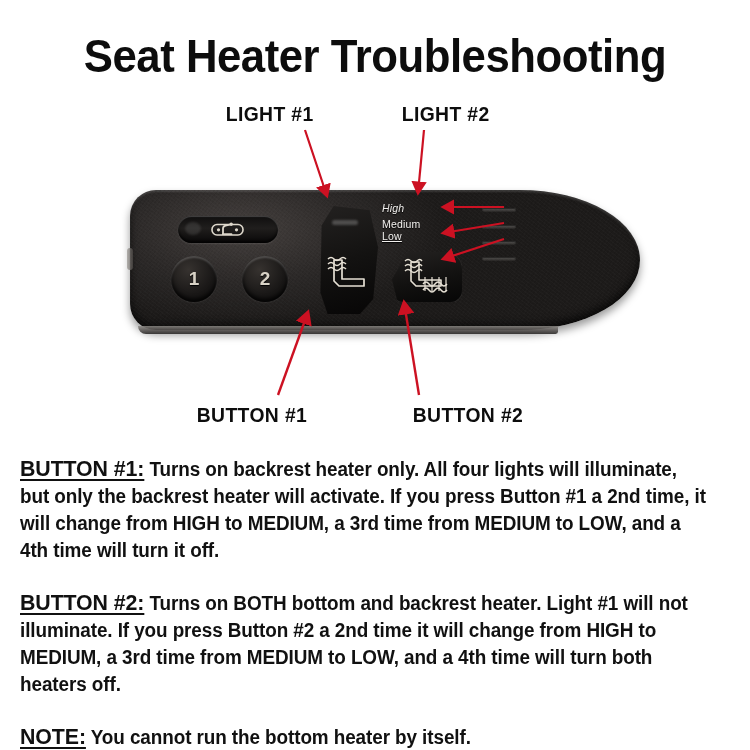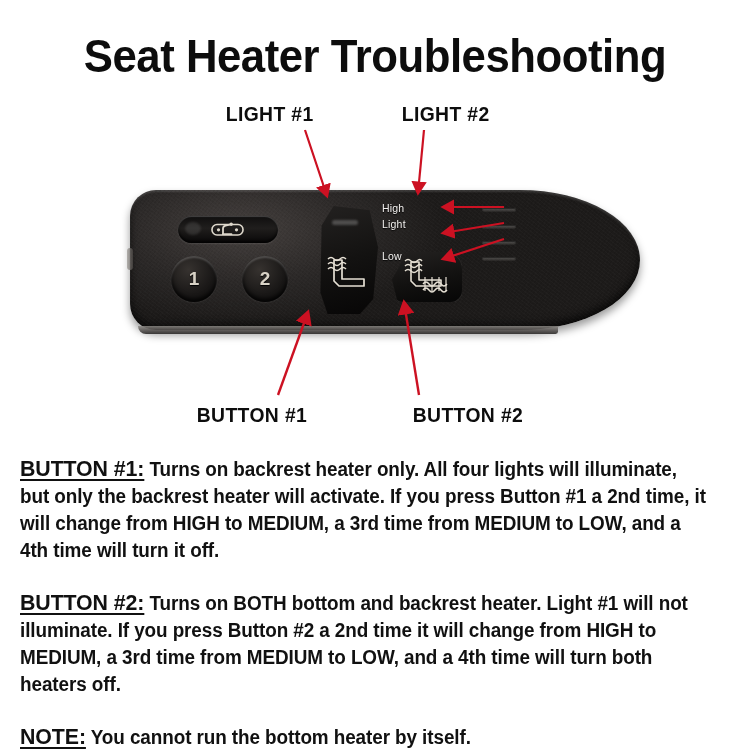--- a/index.html
+++ b/index.html
@@ -243,23 +243,23 @@
 
   .light-label {
     position: absolute;
     color: #f2f0ee;
     font-family: "Liberation Sans", sans-serif;
     font-size: 10.5px;
     letter-spacing: 0.2px;
     text-shadow: 0 1px 1px rgba(0,0,0,0.9);
     white-space: nowrap;
   }
-  .light-label.lv0 { left: 382px; top: 112px; }
+  .light-label.lv0 { left: 382px; top: 112px; font-style: italic; }
   .light-label.lv1 { left: 382px; top: 128px; }
-  .light-label.lv2 { left: 382px; top: 160px; }
+  .light-label.lv2 { left: 382px; top: 140px; text-decoration: underline; }
 
   
   .body-copy {
     position: absolute;
     left: 20px;
     top: 455px;
     width: 712px;
   }
   .para {
     font-family: "Liberation Sans Narrow", "Liberation Sans", sans-serif;
@@ -346,21 +346,21 @@
       <div class="light-bar l0"></div>
       <div class="light-bar l1"></div>
       <div class="light-bar l2"></div>
       <div class="light-bar l3"></div>
 
       <div class="panel-edge-bottom"></div>
     </div>
   </div>
 
   <div class="light-label lv0">High</div>
-  <div class="light-label lv1">Light</div>
+  <div class="light-label lv1">Medium</div>
   <div class="light-label lv2">Low</div>
 
   <svg class="arrows" viewBox="0 0 750 350">
     <defs>
       <marker id="ah" markerWidth="7" markerHeight="7" refX="5.2" refY="3.5" orient="auto">
         <path d="M0,0 L6.4,3.5 L0,7 z" fill="#cc1122"></path>
       </marker>
     </defs>
 
     <line x1="305" y1="40" x2="327" y2="106" stroke="#cc1122" stroke-width="2.2" marker-end="url(#ah)"></line>

